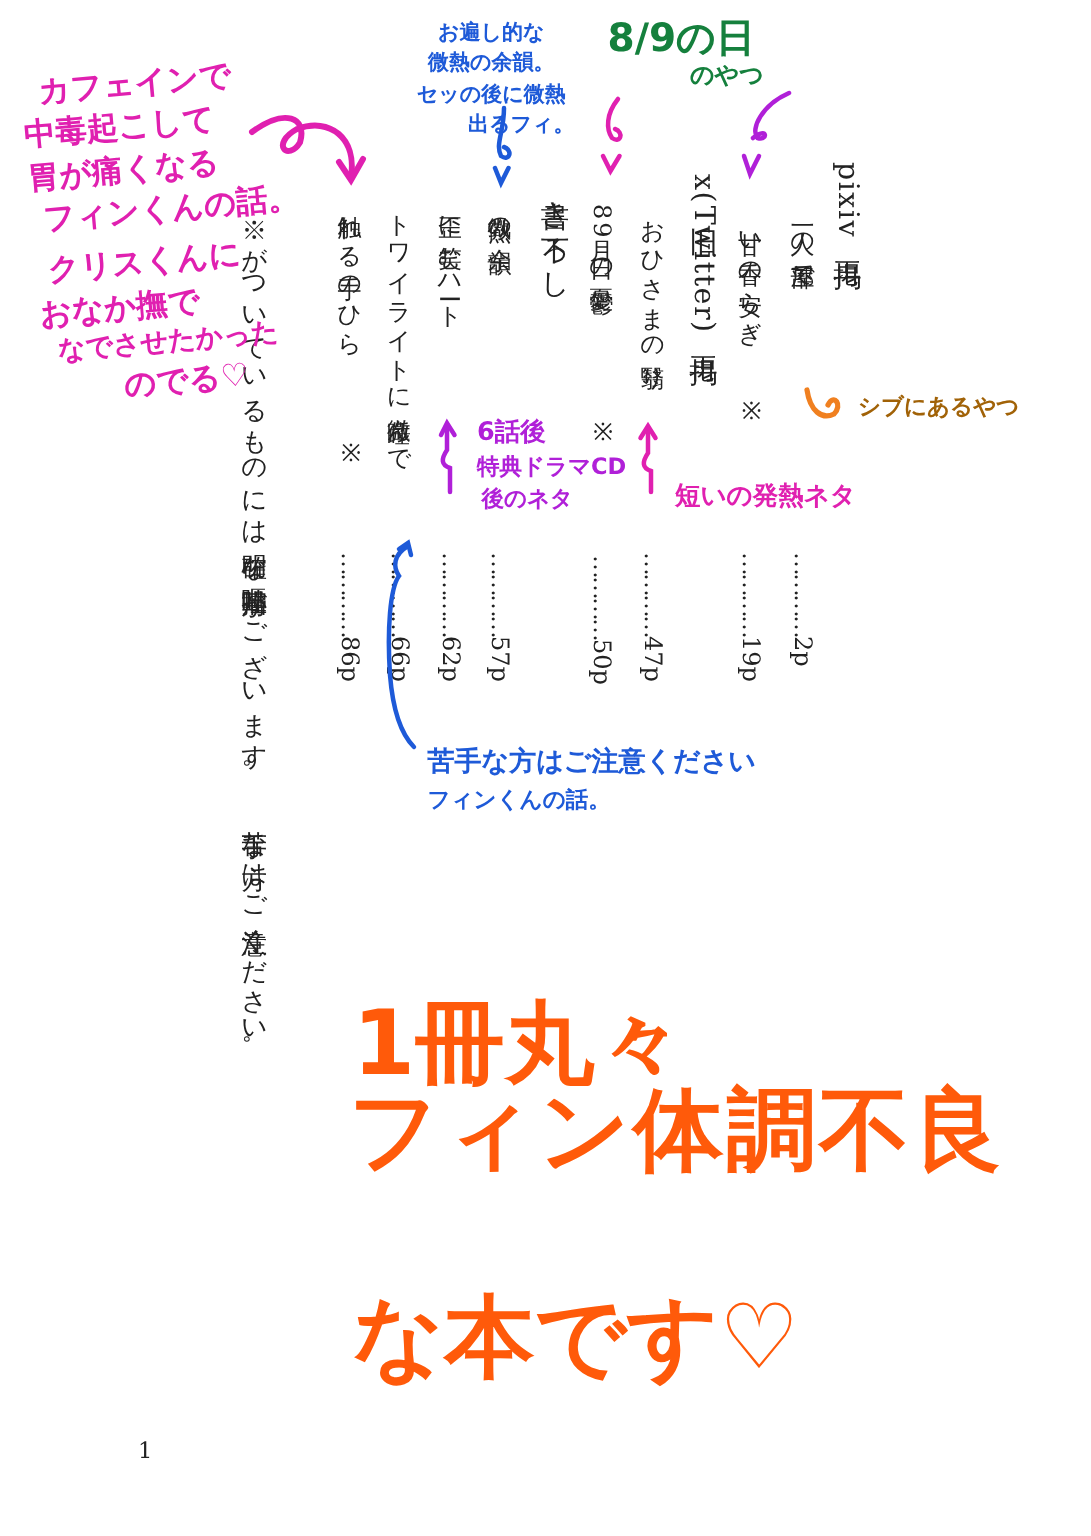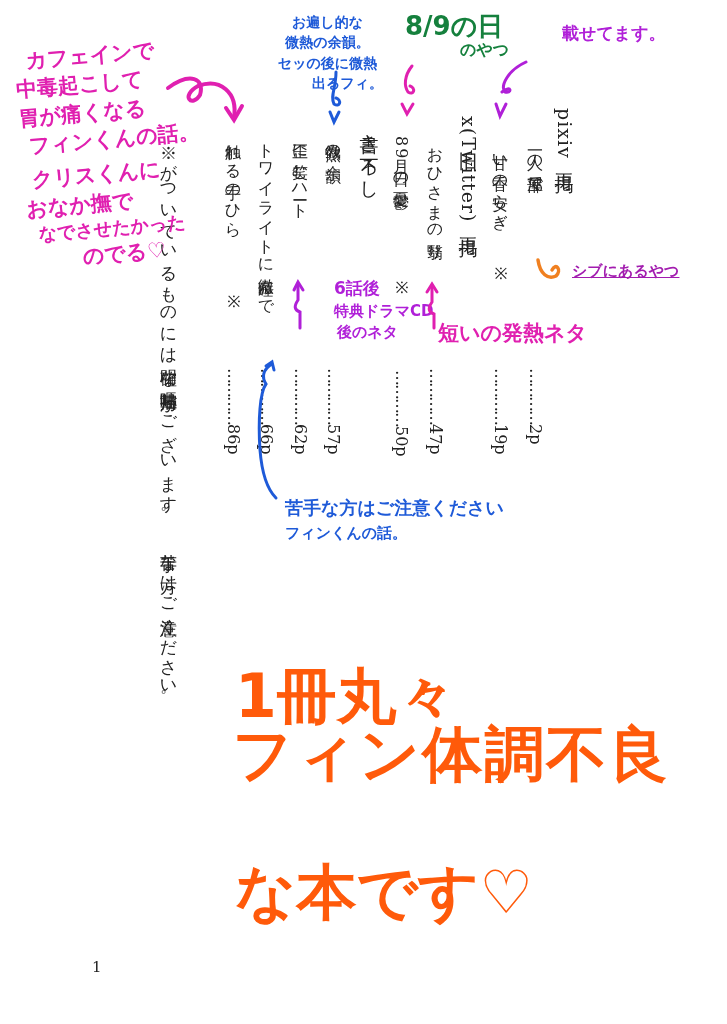--- a/index.html
+++ b/index.html
@@ -13,21 +13,21 @@
   .toc-page  { position: absolute; writing-mode: vertical-rl; font-size: 16px;
                white-space: nowrap; line-height: 1; letter-spacing: 0px; }
   .toc-page .dots { letter-spacing: -2px; }
 
   .note { position: absolute; font-family: "DejaVu Sans", sans-serif; font-weight: bold;
           white-space: nowrap; line-height: 1.3; }
   .pink   { color: #e020b0; }
   .magenta{ color: #15803d; }
   .purple { color: #b020d8; }
   .blue   { color: #1e5ad8; }
-  .orange { color: #a21caf; text-decoration: underline; }
+  .orange { color: #a16207; }
 
   .big-note { position: absolute; left: 235px; font-family: "DejaVu Sans", sans-serif;
               font-weight: bold; color: #ff5a0a; font-size: 60px; line-height: 1; white-space: nowrap; }
 
   .arrow { position: absolute; }
   .page-num { position: absolute; left: 92px; top: 958px; font-size: 15px; }
 </style>
 </head>
 <body>
 
@@ -120,32 +120,31 @@
   <div>セッの後に微熱</div>
   <div style="padding-left:40px;">出るフィ。</div>
 </div>
 
 <div class="note magenta" style="left:405px; top:12px; font-size:26px; line-height:1.1;">
   <div>8/9の日</div>
   <div style="font-size:16px; padding-left:55px;">のやつ</div>
 </div>
 
 <div class="note purple" style="left:532px; top:20px; font-size:17px; line-height:1.55; text-align:center;">
-  <div style="padding-left:30px;">載せてます。</div>
 </div>
 
 <div class="note orange" style="left:572px; top:262px; font-size:15px;">シブにあるやつ</div>
 
-<div class="note purple" style="left:318px; top:276px; font-size:15px; line-height:1.45;margin-left:16px;">
+<div class="note purple" style="left:318px; top:276px; font-size:15px; line-height:1.45;">
   <div style="font-size:17px;">6話後</div>
   <div>特典ドラマCD</div>
   <div style="padding-left:3px;">後のネタ</div>
 </div>
 
-<div class="note pink" style="left:438px; top:320px; font-size:21px;">短いの発熱ネタ</div>
+<div class="note pink" style="left:450px; top:320px; font-size:17px;">短いの発熱ネタ</div>
 
 <div class="note blue" style="left:285px; top:494px; font-size:18px; line-height:1.55;">
   <div>苦手な方はご注意ください</div>
   <div style="font-size:15px;">フィンくんの話。</div>
 </div>
 
 <div class="big-note" style="top:666px;">1冊丸々</div>
 <div class="big-note" style="top:724px; left:232px; letter-spacing:2px;">フィン体調不良</div>
 <div class="big-note" style="top:862px;">な本です♡</div>
 

